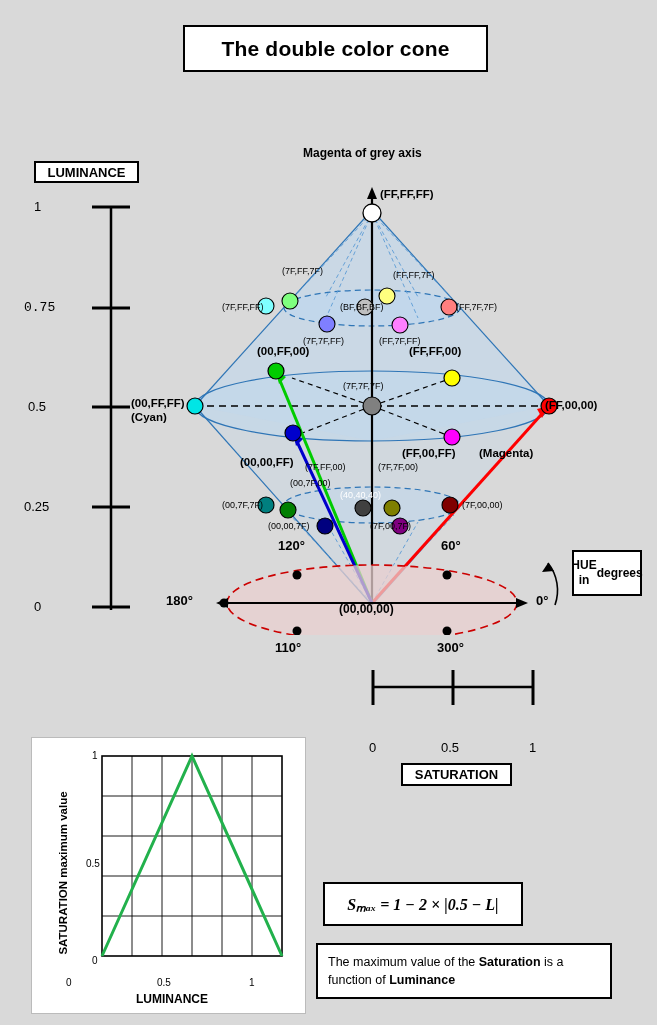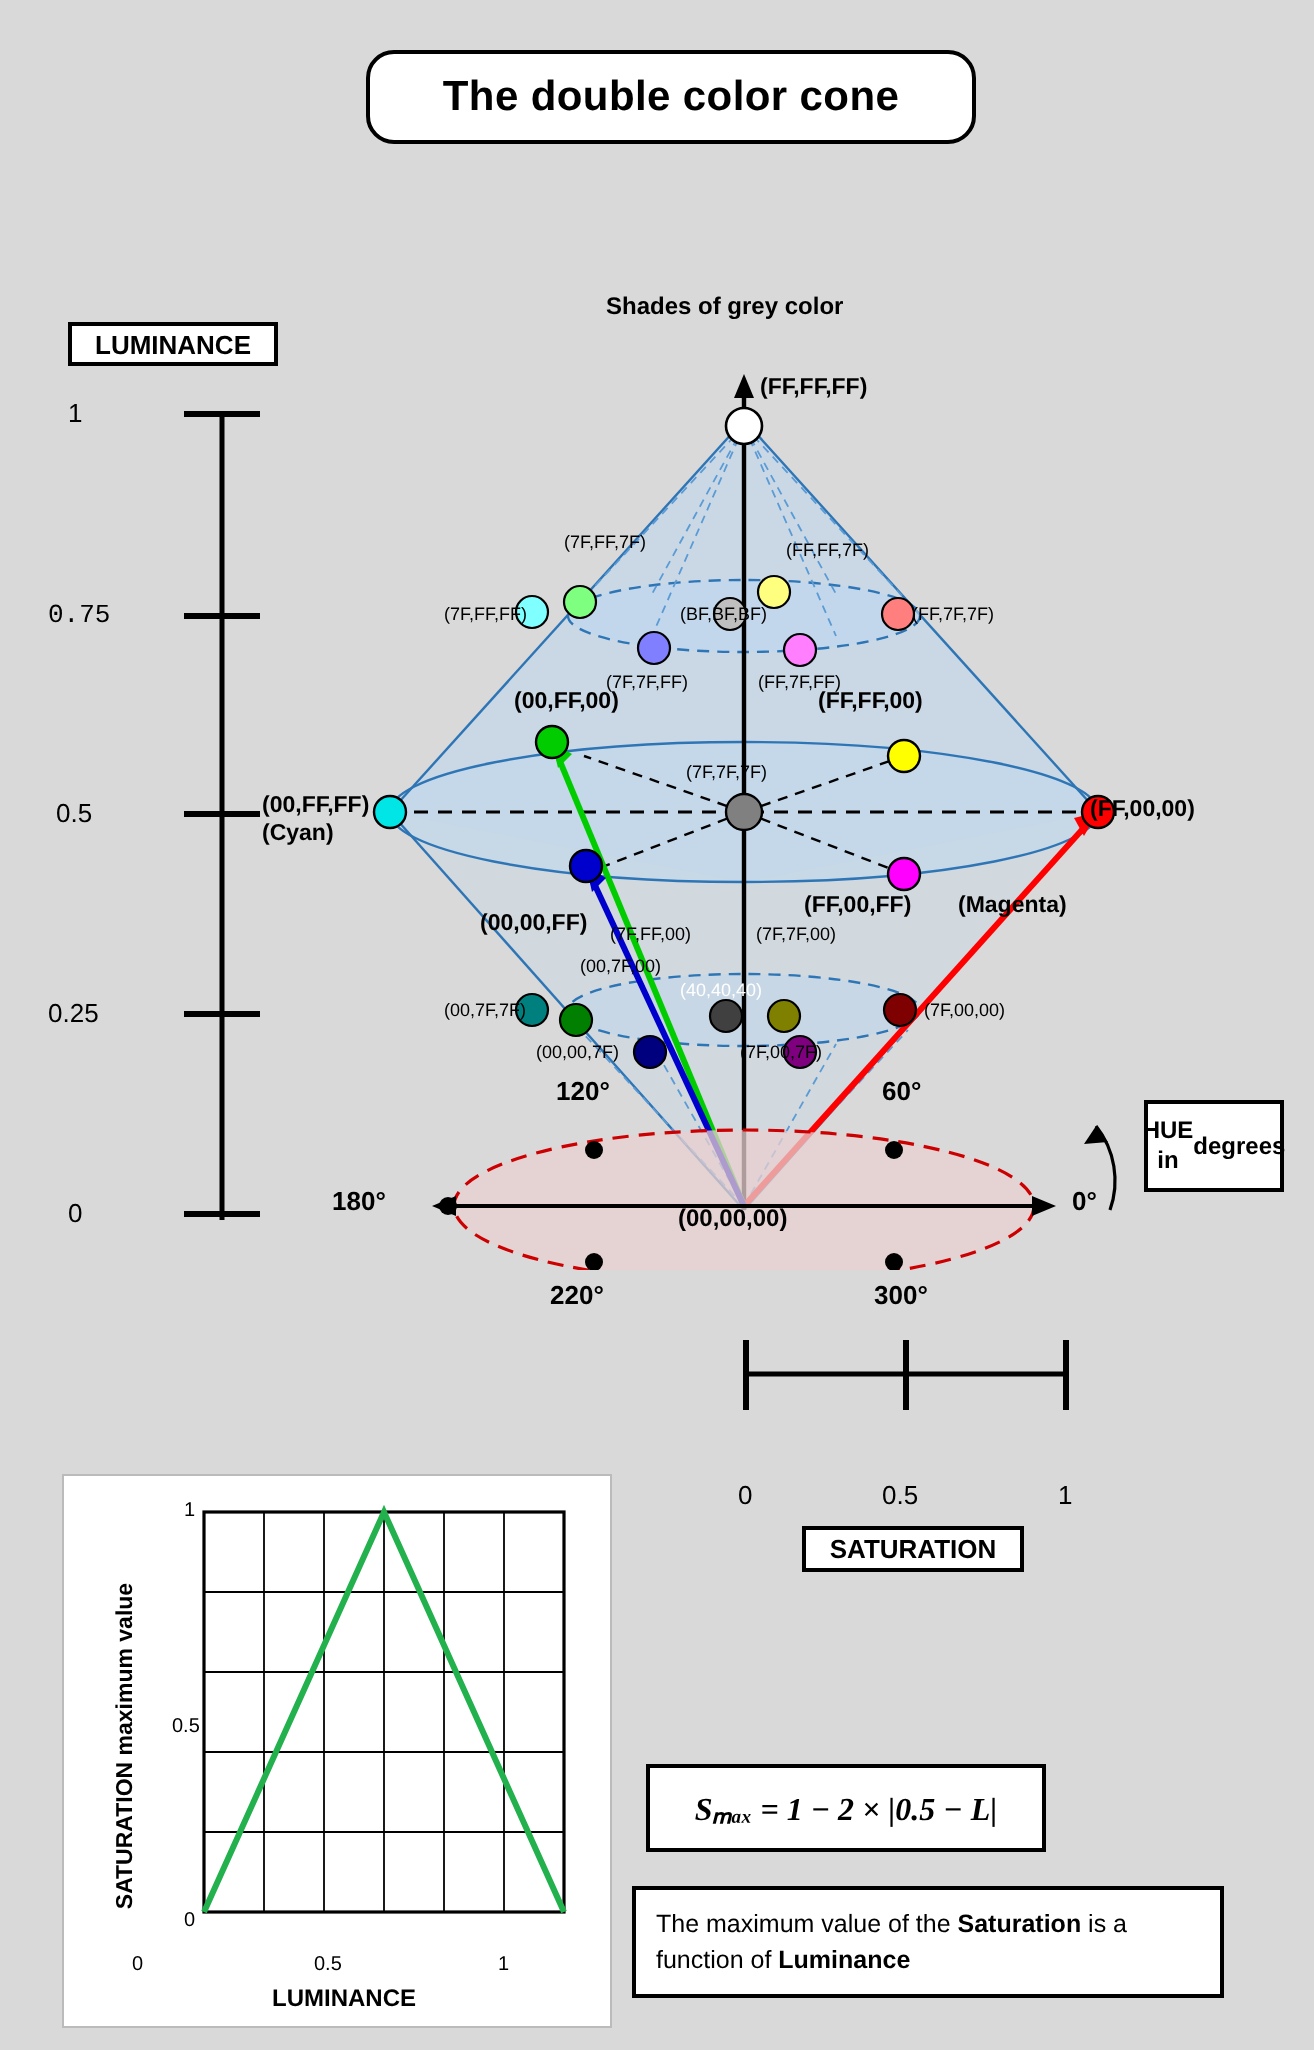--- a/index.html
+++ b/index.html
@@ -13,21 +13,21 @@
   .abs{position:absolute;}
   .boxed{
     background:#ffffff;
     border:2px solid #000;
     display:flex;align-items:center;justify-content:center;
     text-align:center;
     box-sizing:border-box;
   }
   #title-box{
     left:183px;top:25px;width:305px;height:47px;
-    font-size:21px;font-weight:bold;letter-spacing:.2px;border-radius:14px;
+    font-size:21px;font-weight:bold;letter-spacing:.2px;
   }
   #luminance-box{
     left:34px;top:161px;width:105px;height:22px;
     font-size:13px;font-weight:bold;
   }
   #hue-box{
     left:572px;top:550px;width:70px;height:46px;
     font-size:12px;font-weight:bold;line-height:1.25;
     flex-direction:row;
   }
@@ -185,21 +185,21 @@
 
   <circle cx="108" cy="335" r="8" fill="#007f00" stroke="#000" stroke-width="1.1"></circle>
   <circle cx="86" cy="330" r="8" fill="#007f7f" stroke="#000" stroke-width="1.1"></circle>
   <circle cx="212" cy="333" r="8" fill="#7f7f00" stroke="#000" stroke-width="1.1"></circle>
   <circle cx="270" cy="330" r="8" fill="#7f0000" stroke="#000" stroke-width="1.1"></circle>
   <circle cx="145" cy="351" r="8" fill="#00007f" stroke="#000" stroke-width="1.1"></circle>
   <circle cx="220" cy="351" r="8" fill="#7f007f" stroke="#000" stroke-width="1.1"></circle>
   <circle cx="183" cy="333" r="8" fill="#404040" stroke="#000" stroke-width="1.1"></circle>
 </svg>
 
-<div class="abs lbl-b" style="left:303px;top:146px;font-size:12px;">Shades of grey color</div>
+<div class="abs lbl-b" style="left:303px;top:146px;font-size:12px;">Magenta of grey axis</div>
 <div class="abs lbl-b" style="left:336px;top:188px;padding-left:44px;">(FF,FF,FF)</div>
 
 <div class="abs lbl-s" style="left:282px;top:266px;">(7F,FF,7F)</div>
 <div class="abs lbl-s" style="left:393px;top:270px;">(FF,FF,7F)</div>
 <div class="abs lbl-s" style="left:222px;top:302px;">(7F,FF,FF)</div>
 <div class="abs lbl-s" style="left:340px;top:302px;">(BF,BF,BF)</div>
 <div class="abs lbl-s" style="left:456px;top:302px;">(FF,7F,7F)</div>
 <div class="abs lbl-s" style="left:303px;top:336px;">(7F,7F,FF)</div>
 <div class="abs lbl-s" style="left:379px;top:336px;">(FF,7F,FF)</div>
 
@@ -220,21 +220,21 @@
 <div class="abs lbl-grey" style="left:340px;top:490px;color:#ffffff;">(40,40,40)</div>
 <div class="abs lbl-s" style="left:222px;top:500px;">(00,7F,7F)</div>
 <div class="abs lbl-s" style="left:462px;top:500px;">(7F,00,00)</div>
 <div class="abs lbl-s" style="left:268px;top:521px;">(00,00,7F)</div>
 <div class="abs lbl-s" style="left:370px;top:521px;">(7F,00,7F)</div>
 
 <div class="abs lbl-b" style="left:278px;top:538px;font-size:13px;">120°</div>
 <div class="abs lbl-b" style="left:441px;top:538px;font-size:13px;">60°</div>
 <div class="abs lbl-b" style="left:166px;top:593px;font-size:13px;">180°</div>
 <div class="abs lbl-b" style="left:536px;top:593px;font-size:13px;">0°</div>
-<div class="abs lbl-b" style="left:275px;top:640px;font-size:13px;">220°</div>
+<div class="abs lbl-b" style="left:275px;top:640px;font-size:13px;">110°</div>
 <div class="abs lbl-b" style="left:437px;top:640px;font-size:13px;">300°</div>
 <div class="abs lbl-b" style="left:339px;top:602px;font-size:12px;">(00,00,00)</div>
 
 <svg class="abs" style="left:360px;top:665px;" width="200" height="50">
   <line x1="13" y1="22" x2="173" y2="22" stroke="#000" stroke-width="2.5"></line>
   <line x1="13" y1="5" x2="13" y2="40" stroke="#000" stroke-width="3"></line>
   <line x1="93" y1="5" x2="93" y2="40" stroke="#000" stroke-width="3"></line>
   <line x1="173" y1="5" x2="173" y2="40" stroke="#000" stroke-width="3"></line>
 </svg>
 <div class="abs lbl" style="left:369px;top:740px;font-size:13px;">0</div>

